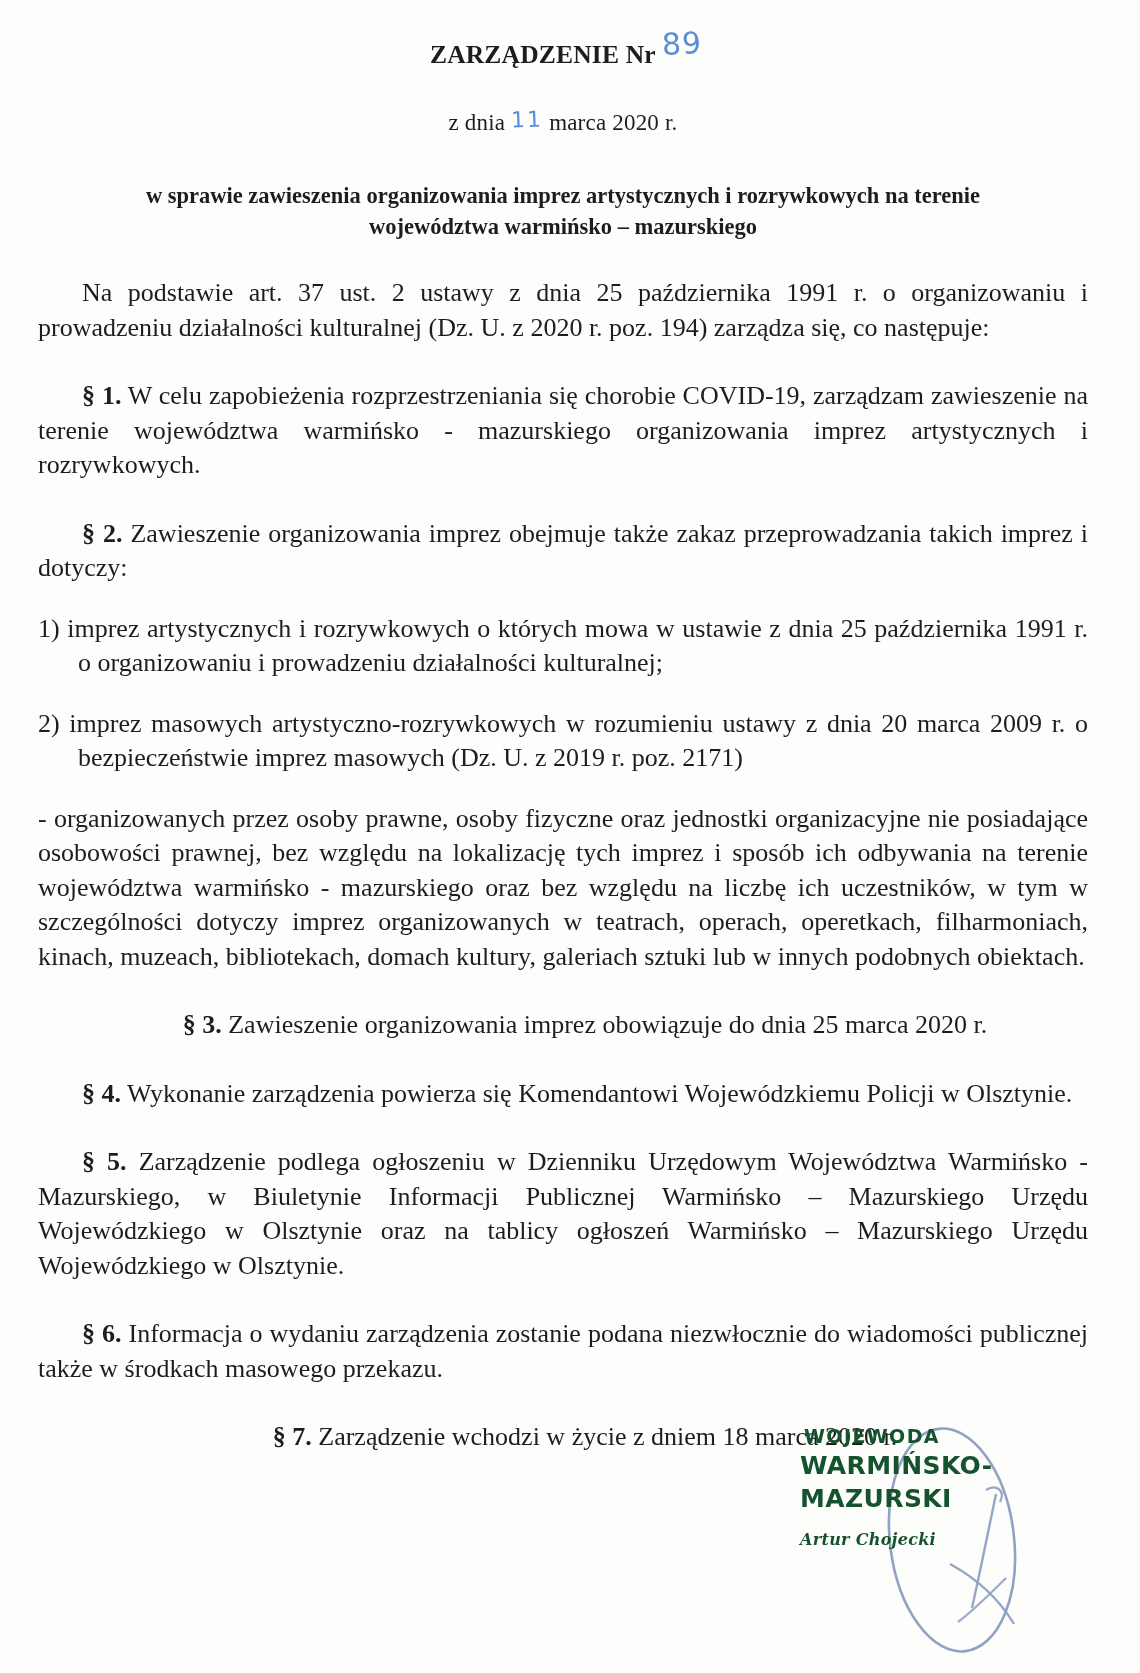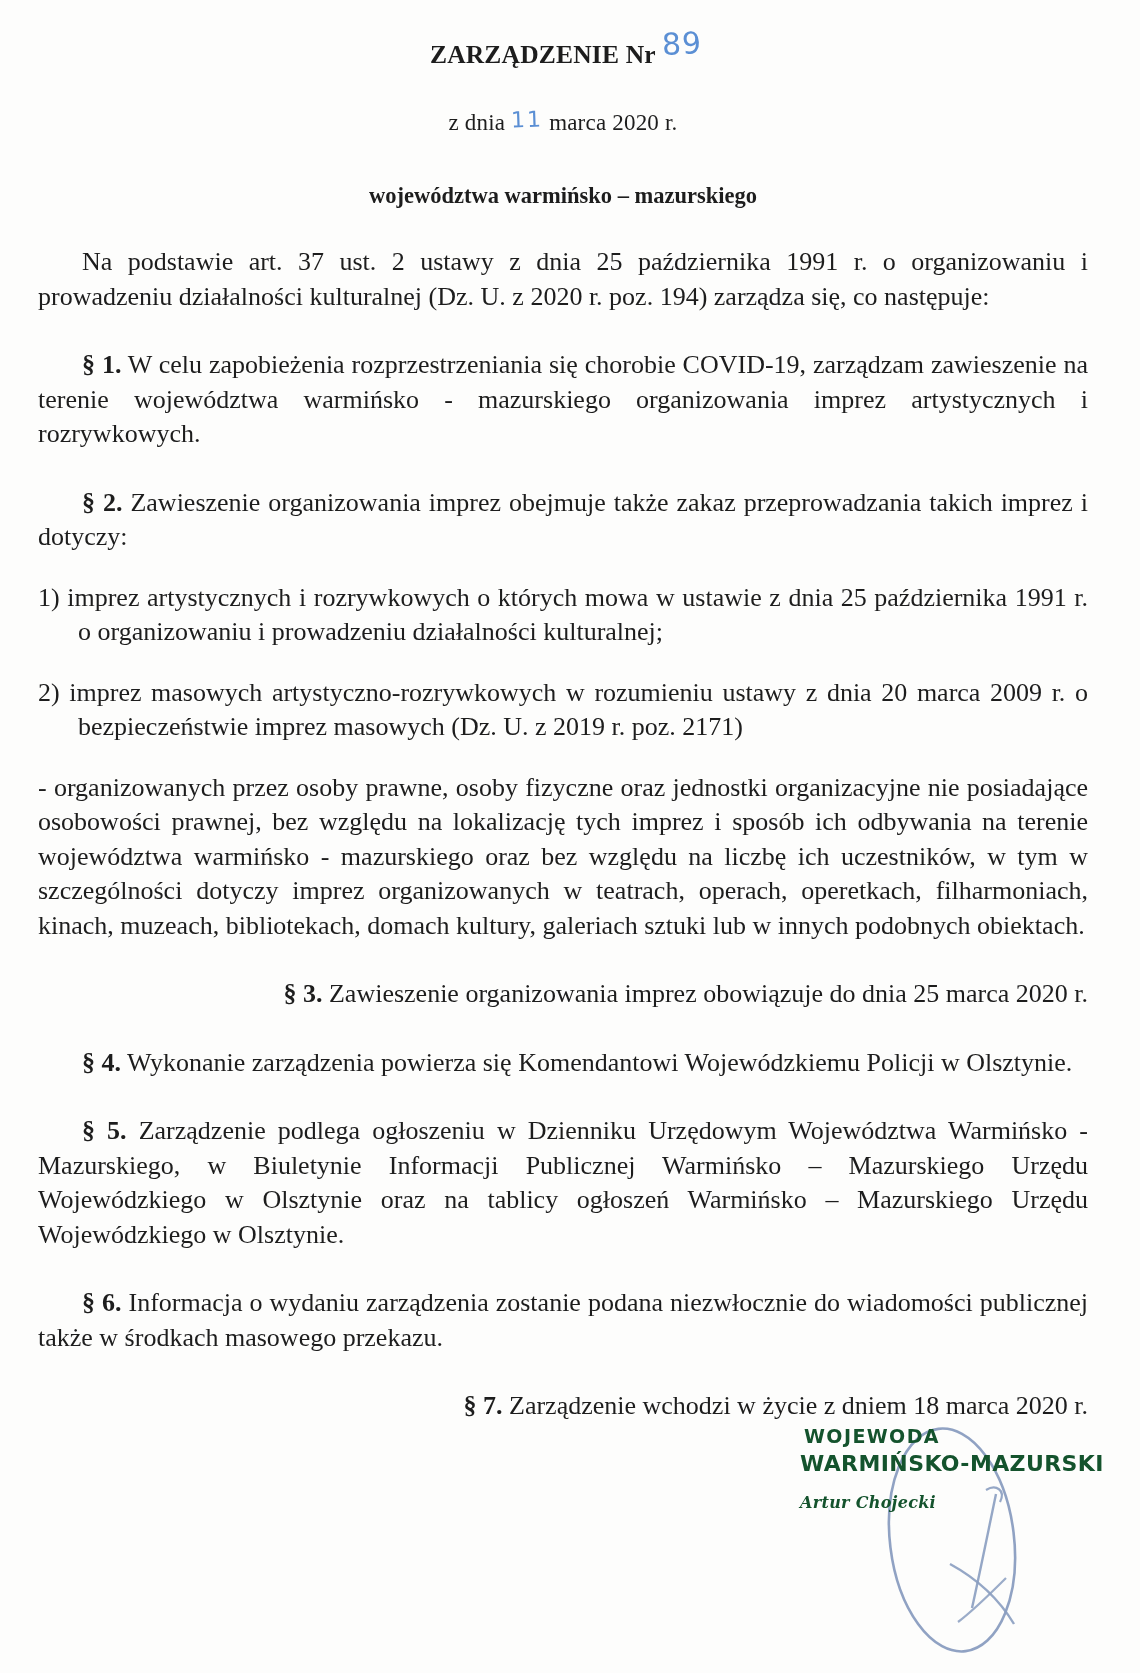--- a/index.html
+++ b/index.html
@@ -98,21 +98,21 @@
   .sec-mark { font-weight: bold; }
 
   .list-item {
     margin-top: 0;
     padding-left: 40px;
     text-indent: -40px;
     text-align: justify;
   }
   .dash-block { text-indent: 0; margin-top: 0; }
 
-  .no-justify { text-align: right; }
+  .no-justify { text-align: center; }
 
   
   .signature-zone {
     position: absolute;
     left: 800px;
     top: 1372px;
     width: 320px;
     height: 300px;
   }
   .stamp-text {
@@ -127,21 +127,21 @@
     z-index: 3;
   }
   .stamp-role-1 {
     font-size: 19px;
     font-weight: bold;
     letter-spacing: 1.4px;
     display: block;
     margin-left: 4px;
   }
   .stamp-role-2 {
-    font-size: 22px;
+    font-size: 25px;
     font-weight: bold;
     letter-spacing: 0.4px;
     display: block;
   }
   .stamp-name {
     display: block;
     margin-top: 14px;
     font-family: "DejaVu Serif", serif;
     font-style: italic;
     font-weight: bold;
@@ -170,20 +170,21 @@
       </span>
     </div>
 
     <div class="date-line">
       <span>z dnia</span>
       <span class="handwrite day-value">11</span>
       <span>marca  2020 r.</span>
     </div>
 
     <div class="subject">
+      <span class="sub1">w sprawie zawieszenia organizowania imprez artystycznych i rozrywkowych na terenie</span>
       <span class="sub2">województwa warmińsko – mazurskiego</span>
     </div>
 
     <div class="body-block">
 
       <p class="para preamble">Na podstawie art. 37 ust. 2 ustawy z dnia 25 października 1991 r. o organizowaniu i prowadzeniu działalności kulturalnej (Dz. U. z 2020 r. poz. 194) zarządza się, co następuje:</p>
 
       <p class="para">
         <span class="sec-mark">§ 1.</span>
         <span>W celu zapobieżenia rozprzestrzeniania się chorobie COVID-19, zarządzam zawieszenie na terenie województwa warmińsko - mazurskiego organizowania imprez artystycznych i rozrywkowych.</span>

